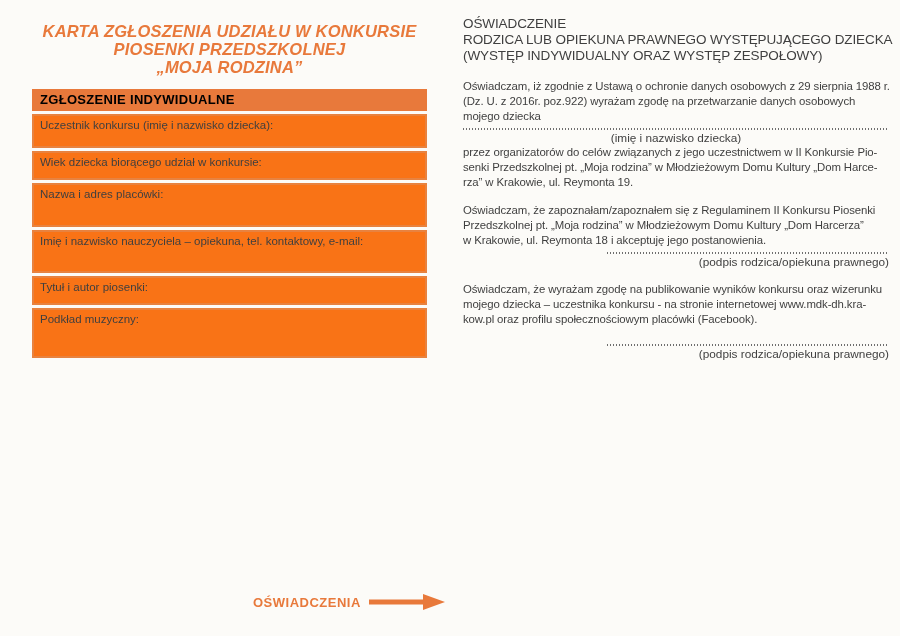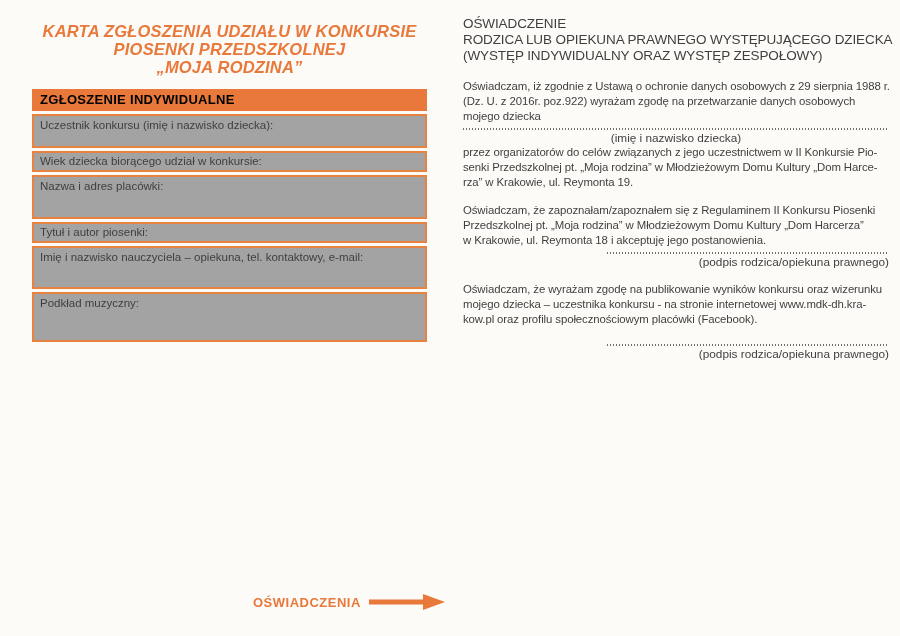--- a/index.html
+++ b/index.html
@@ -30,30 +30,30 @@
     background:#e8793b;
     color:#000000;
     font-size:13px;
     font-weight:bold;
     letter-spacing:.3px;
     padding:3px 8px 4px 8px;
     margin-bottom:3px;
   }
   .field {
     border:2px solid #e8823f;
-    background:#a3a3a3;
+    background:#f97316;
     margin-bottom:3px;
     padding:2px 6px;
     display:flex;
     flex-direction:column;
   }
   .field-label { font-size:11.5px; line-height:14px; color:#3f3f3f; }
   .field-value { flex:1; }
   .fh-34 { height:34px; }
-  .fh-21 { height:21px;justify-content:flex-end; }
+  .fh-21 { height:29px;justify-content:flex-end; }
   .fh-28 { height:44px; }
   .fh-43 { height:43px; }
   .fh-50 { height:50px; }
 
   
   .right-col { position:absolute; left:463px; top:16px; width:426px; }
   .decl-heading {
     font-size:13.5px;
     font-weight:normal;
     line-height:16px;
@@ -120,27 +120,27 @@
       <div class="field fh-21">
         <div class="field-label">Wiek dziecka biorącego udział w konkursie:</div>
         <div class="field-value"></div>
       </div>
 
       <div class="field fh-28">
         <div class="field-label">Nazwa i adres placówki:</div>
         <div class="field-value"></div>
       </div>
 
-      <div class="field fh-21">
-        <div class="field-label">Tytuł i autor piosenki:</div>
+      <div class="field fh-43">
+        <div class="field-label">Imię i nazwisko nauczyciela – opiekuna, tel. kontaktowy, e-mail:</div>
         <div class="field-value"></div>
       </div>
 
-      <div class="field fh-43">
-        <div class="field-label">Imię i nazwisko nauczyciela – opiekuna, tel. kontaktowy, e-mail:</div>
+      <div class="field fh-21">
+        <div class="field-label">Tytuł i autor piosenki:</div>
         <div class="field-value"></div>
       </div>
 
       <div class="field fh-50">
         <div class="field-label">Podkład muzyczny:</div>
         <div class="field-value"></div>
       </div>
     </div>
   </div>
 

